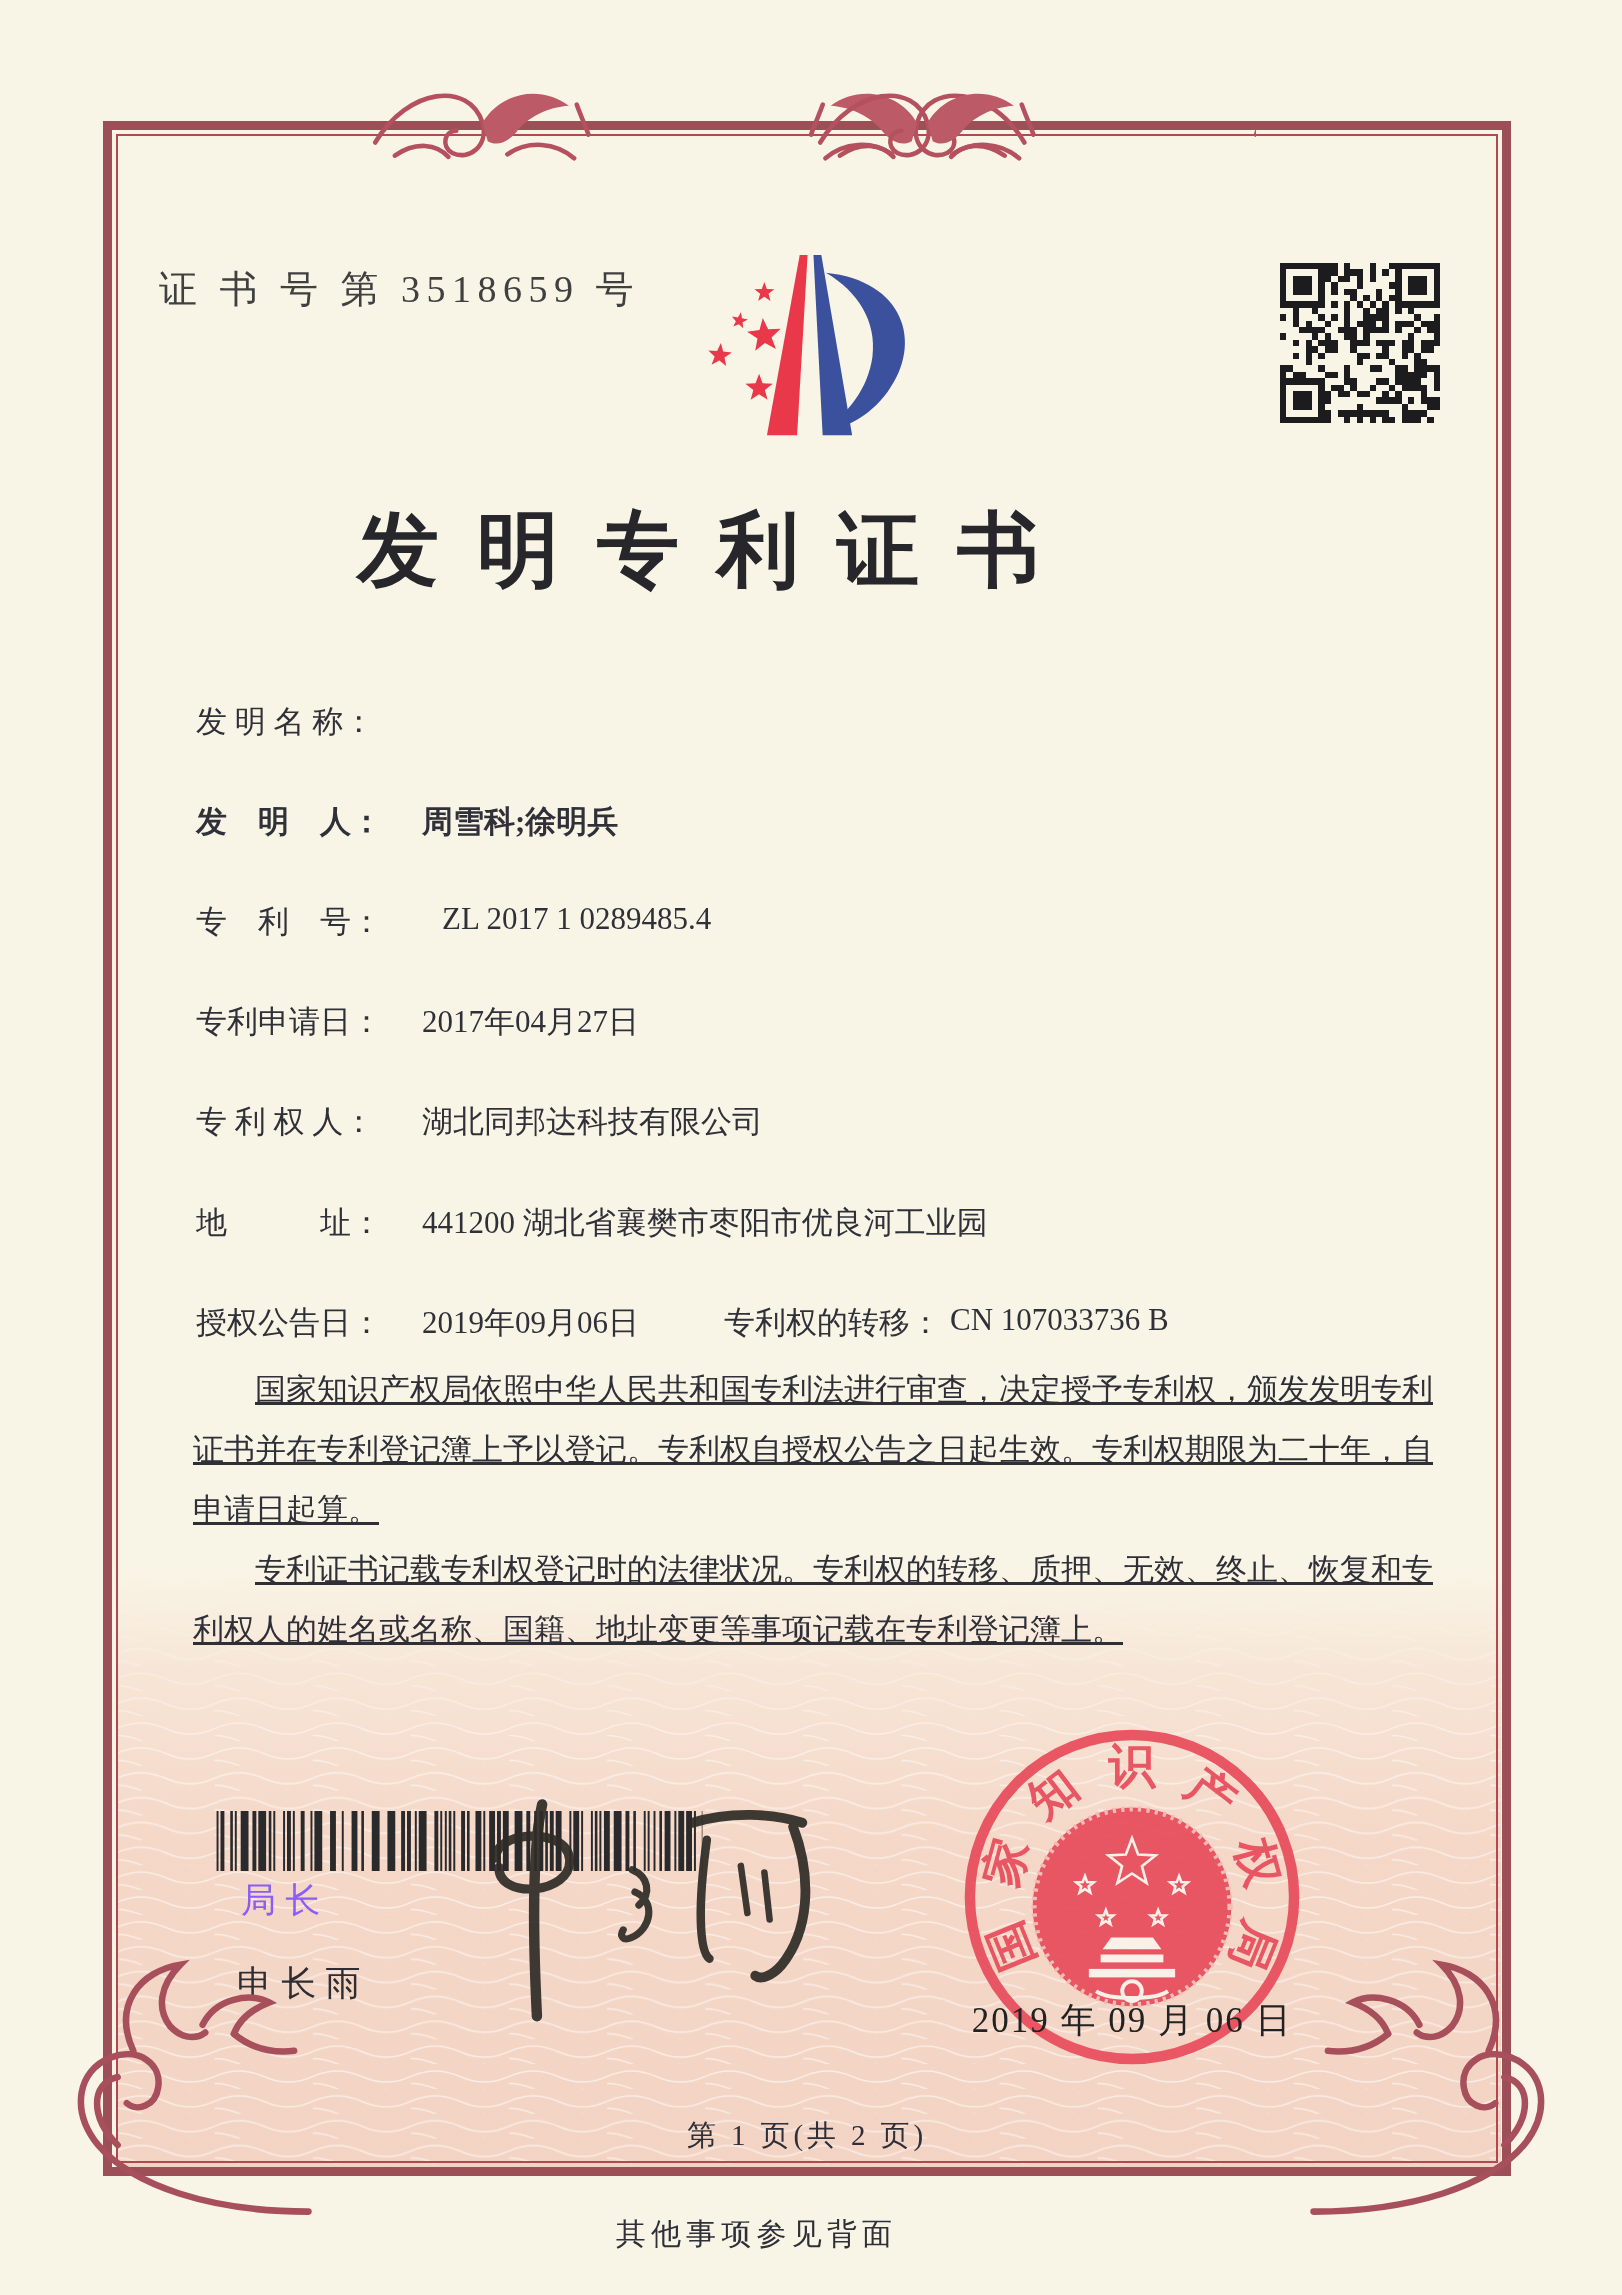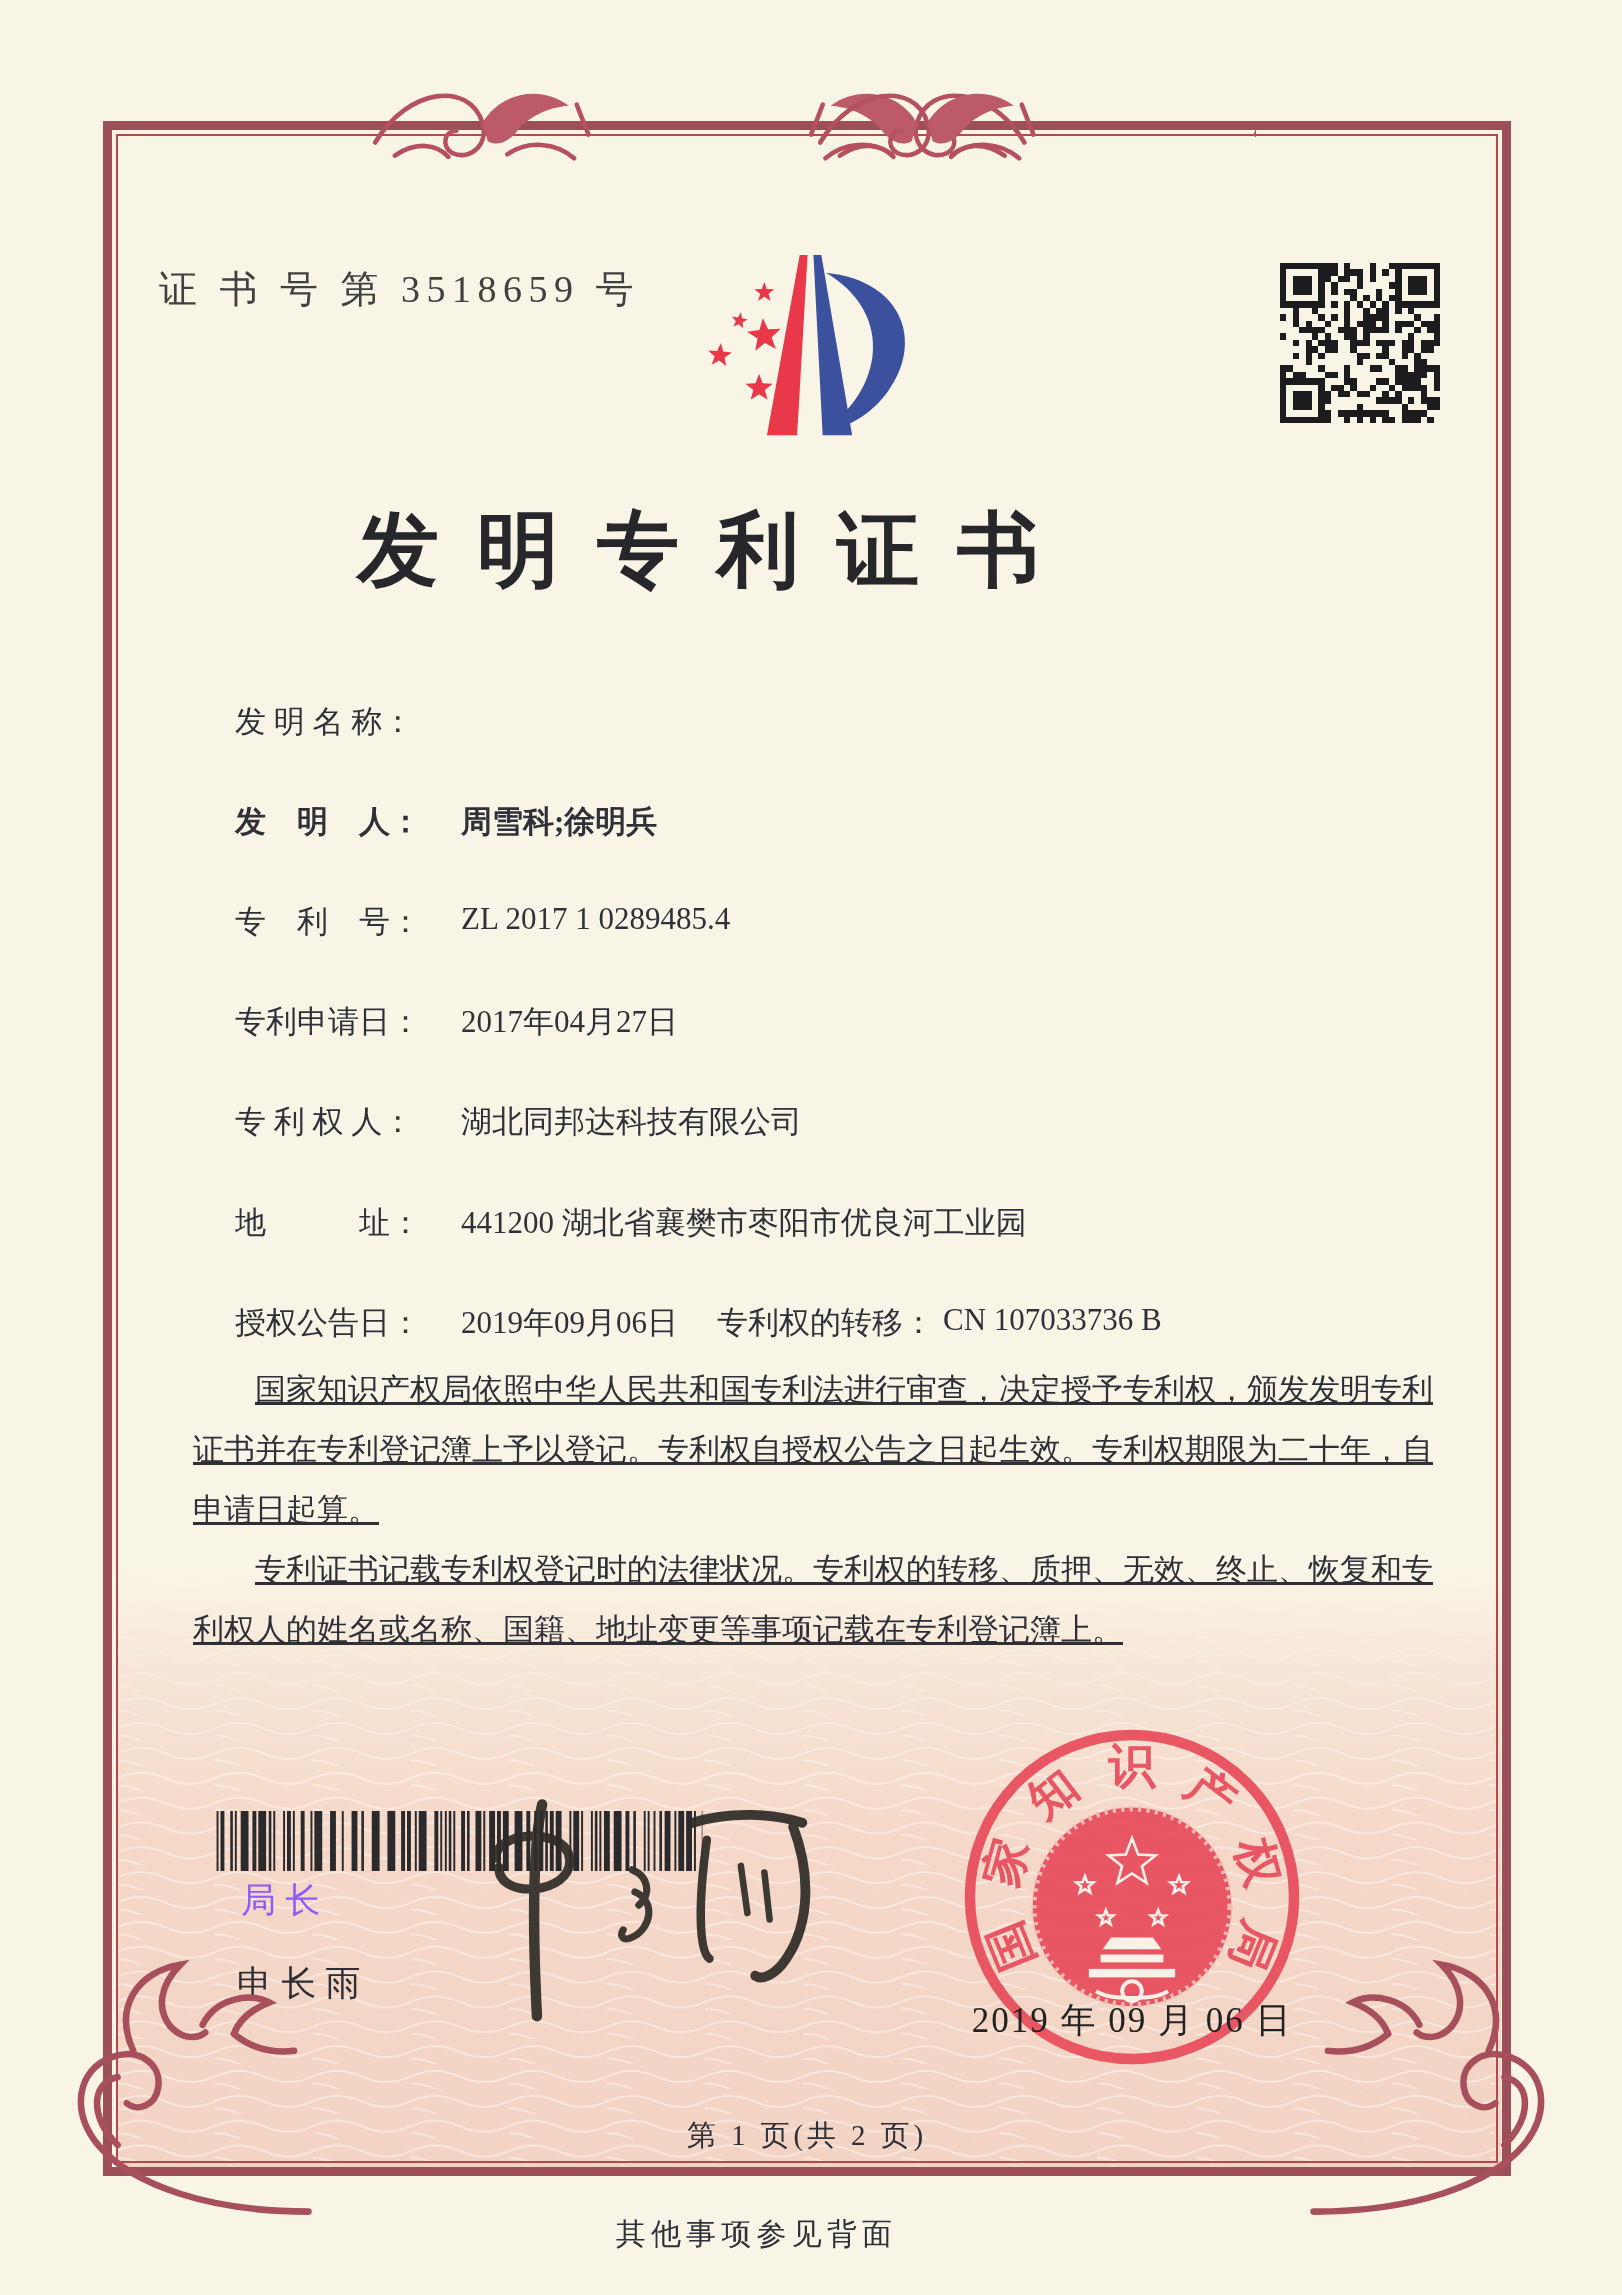--- a/index.html
+++ b/index.html
@@ -22,21 +22,21 @@
   }
   .pink-zone svg{position:absolute;left:0;top:0;}
   
   .cert-no{position:absolute;left:159px;top:264px;font-size:38px;letter-spacing:6.5px;color:#404040;z-index:4;}
   .title{
     position:absolute;left:0;top:496px;width:1396px;text-align:center;
     font-size:82px;letter-spacing:38px;text-indent:38px;color:#26262b;font-weight:bold;z-index:4;
   }
   .fields{position:absolute;left:196px;top:701px;width:1243px;z-index:4;}
   .frow{position:absolute;left:0;display:flex;font-size:31px;white-space:nowrap;color:#303039;}
-  .frow .lbl{display:inline-block;min-width:226px;margin-left:39px;}
+  .frow .lbl{display:inline-block;min-width:226px;}
   .frow .val{display:inline-block;}
   .pair2{margin-left:85px;}
   .paras{
     position:absolute;left:193px;top:1360px;width:1240px;z-index:4;
     font-size:31px;line-height:60px;text-align:justify;color:#2f2f38;
   }
   .paras p{margin:0;text-indent:2em;text-decoration:underline;}
   .director{position:absolute;left:241px;top:1877px;font-size:35px;letter-spacing:9.2px;color:#8b5cf6;z-index:4;}
   .director-name{position:absolute;left:237px;top:1960px;font-size:35px;letter-spacing:9.2px;color:#2d2d33;z-index:4;}
   .seal-date{position:absolute;left:952px;top:1997px;width:360px;text-align:center;font-size:35px;letter-spacing:2px;color:#222;z-index:6;}
@@ -353,21 +353,21 @@
 <div class="title">发明专利证书</div>
 
 <div class="fields">
   <div class="frow" style="top:0px;">
       <span class="lbl">发 明 名 称：</span>
     </div>
   <div class="frow" style="top:100px;font-weight:bold;">
       <span class="lbl">发　明　人：</span>
       <span class="val">周雪科;徐明兵</span>
     </div>
-  <div class="frow" style="top:200px;">
+  <div class="frow" style="top:200px;gap:20px;">
       <span class="lbl">专　利　号：</span>
       <span class="val">ZL 2017 1 0289485.4</span>
     </div>
   <div class="frow" style="top:300px;">
       <span class="lbl">专利申请日：</span>
       <span class="val">2017年04月27日</span>
     </div>
   <div class="frow" style="top:400px;">
       <span class="lbl">专 利 权 人：</span>
       <span class="val">湖北同邦达科技有限公司</span>

